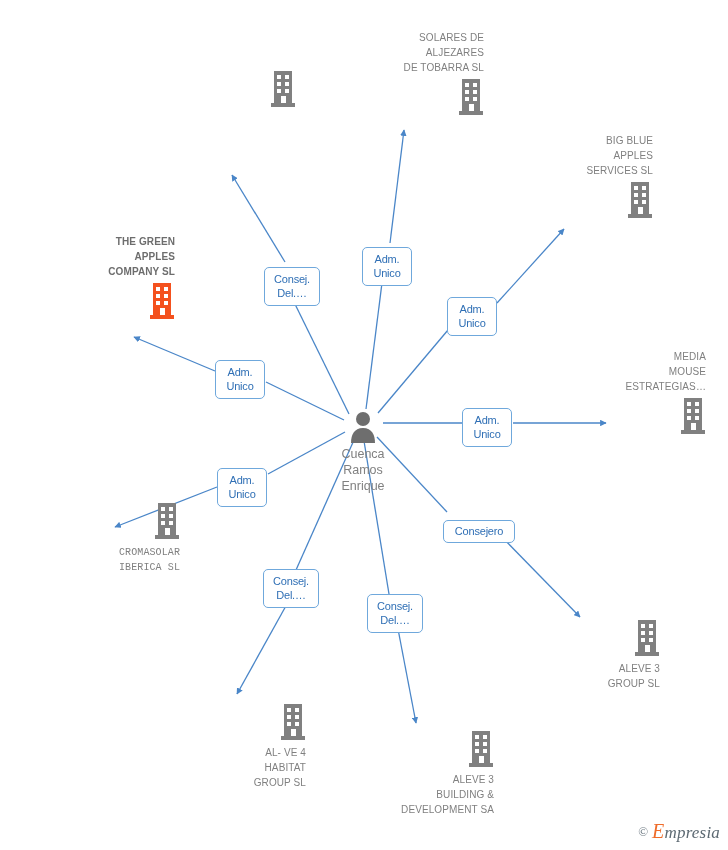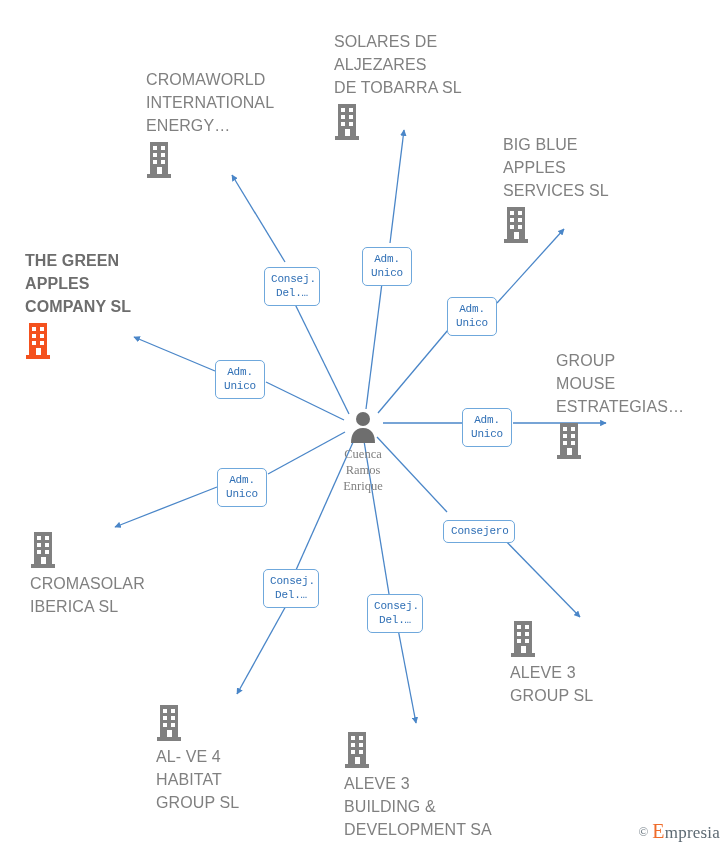--- a/index.html
+++ b/index.html
@@ -21,24 +21,24 @@
     left: 0;
     top: 0;
     width: 728px;
     height: 850px;
   }
   
   .node {
     position: absolute;
     width: 150px;
     margin-left: -75px;
-    text-align: left;
+    text-align: right;
     color: #808080;
-    font-size: 16px;
-    line-height: 23px;
+    font-size: 10px;
+    line-height: 15px;
     letter-spacing: 0.1px;
   }
   .node .label {
     display: block;
     white-space: pre-line;
   }
   .node.highlight .label {
     color: #6d6d6d;
     font-weight: bold;
   }
@@ -56,36 +56,36 @@
   .person {
     position: absolute;
     width: 140px;
     margin-left: -70px;
     text-align: center;
     color: #808080;
     font-size: 12.5px;
     line-height: 16px;
   }
   .person .glyph { display: block; height: 36px; line-height: 36px; }
-  .person .label { display: block; white-space: pre-line; font-family: Liberation Serif, serif; }
+  .person .label { display: block; white-space: pre-line; }
 
   
   .edge-label {
     position: absolute;
     box-sizing: border-box;
     border: 1px solid #6fa8dc;
     border-radius: 5px;
     background: #ffffff;
     color: #2f6fb5;
     font-size: 11px;
     line-height: 14px;
     text-align: center;
     padding: 4px 6px 5px 6px;
     white-space: pre-line;
-    font-family: Liberation Mono, monospace;
+    font-family: Liberation Sans, sans-serif;
     letter-spacing: -0.2px;
   }
   .edge-label.one-line { padding: 3px 7px 4px 7px; }
 
   
   .watermark {
     position: absolute;
     right: 8px;
     bottom: 7px;
     display: flex;
@@ -93,20 +93,21 @@
     gap: 4px;
     font-size: 16px;
   }
   .watermark .copy {
     color: #6f7b84;
     font-size: 13px;
     font-family: "Liberation Serif", serif;
   }
   .watermark .brand {
     font-family: "Liberation Serif", serif;
+    font-style: italic;
     font-size: 17px;
     color: #5d6a73;
     letter-spacing: 0.2px;
   }
   .watermark .brand .cap {
     color: #ef6c2a;
     font-size: 20px;
   }
 </style>
 </head>
@@ -162,23 +163,20 @@
       <rect x="7" y="12" width="4" height="4" fill="#fff"></rect>
       <rect x="15" y="12" width="4" height="4" fill="#fff"></rect>
       <rect x="7" y="19" width="4" height="4" fill="#fff"></rect>
       <rect x="15" y="19" width="4" height="4" fill="#fff"></rect>
       <rect x="11" y="26" width="5" height="7" fill="#fff"></rect>
     </svg>
   </span>
 </div>
 
 <div class="node label-above" style="left:221px; top:68px;">
-  <span class="label">CROMAWORLD
-INTERNATIONAL
-ENERGY…</span>
   <span class="glyph">
     <svg width="26" height="38" viewBox="0 0 26 38" xmlns="http://www.w3.org/2000/svg">
       <rect x="4" y="1" width="18" height="32" fill="#808080"></rect>
       <rect x="1" y="33" width="24" height="4" fill="#808080"></rect>
       <rect x="7" y="5" width="4" height="4" fill="#fff"></rect>
         <rect x="15" y="5" width="4" height="4" fill="#fff"></rect>
       <rect x="7" y="12" width="4" height="4" fill="#fff"></rect>
         <rect x="15" y="12" width="4" height="4" fill="#fff"></rect>
       <rect x="7" y="19" width="4" height="4" fill="#fff"></rect>
         <rect x="15" y="19" width="4" height="4" fill="#fff"></rect>
@@ -199,59 +197,59 @@
         <rect x="15" y="5" width="4" height="4" fill="#fff"></rect>
       <rect x="7" y="12" width="4" height="4" fill="#fff"></rect>
         <rect x="15" y="12" width="4" height="4" fill="#fff"></rect>
       <rect x="7" y="19" width="4" height="4" fill="#fff"></rect>
         <rect x="15" y="19" width="4" height="4" fill="#fff"></rect>
       <rect x="11" y="26" width="5" height="7" fill="#fff"></rect>
     </svg>
   </span>
 </div>
 
-<div class="node label-above highlight" style="left:100px; top:249px;">
+<div class="node label-above highlight" style="left:100px; top:234px;">
   <span class="label">THE GREEN
 APPLES
 COMPANY SL</span>
   <span class="glyph">
     <svg width="26" height="38" viewBox="0 0 26 38" xmlns="http://www.w3.org/2000/svg">
       <rect x="4" y="1" width="18" height="32" fill="#f4511e"></rect>
       <rect x="1" y="33" width="24" height="4" fill="#f4511e"></rect>
       <rect x="7" y="5" width="4" height="4" fill="#fff"></rect>
         <rect x="15" y="5" width="4" height="4" fill="#fff"></rect>
       <rect x="7" y="12" width="4" height="4" fill="#fff"></rect>
         <rect x="15" y="12" width="4" height="4" fill="#fff"></rect>
       <rect x="7" y="19" width="4" height="4" fill="#fff"></rect>
         <rect x="15" y="19" width="4" height="4" fill="#fff"></rect>
       <rect x="11" y="26" width="5" height="7" fill="#fff"></rect>
     </svg>
   </span>
 </div>
 
 <div class="node label-above" style="left:631px; top:349px;">
-  <span class="label">GROUP
+  <span class="label">MEDIA
 MOUSE
 ESTRATEGIAS…</span>
   <span class="glyph">
     <svg width="26" height="38" viewBox="0 0 26 38" xmlns="http://www.w3.org/2000/svg">
       <rect x="4" y="1" width="18" height="32" fill="#808080"></rect>
       <rect x="1" y="33" width="24" height="4" fill="#808080"></rect>
       <rect x="7" y="5" width="4" height="4" fill="#fff"></rect>
         <rect x="15" y="5" width="4" height="4" fill="#fff"></rect>
       <rect x="7" y="12" width="4" height="4" fill="#fff"></rect>
         <rect x="15" y="12" width="4" height="4" fill="#fff"></rect>
       <rect x="7" y="19" width="4" height="4" fill="#fff"></rect>
         <rect x="15" y="19" width="4" height="4" fill="#fff"></rect>
       <rect x="11" y="26" width="5" height="7" fill="#fff"></rect>
     </svg>
   </span>
 </div>
 
-<div class="node label-below" style="left:105px; top:528px;">
+<div class="node label-below" style="left:105px; top:501px;font-family:Liberation Mono, monospace;">
   <span class="glyph">
     <svg width="26" height="38" viewBox="0 0 26 38" xmlns="http://www.w3.org/2000/svg">
       <rect x="4" y="1" width="18" height="32" fill="#808080"></rect>
       <rect x="1" y="33" width="24" height="4" fill="#808080"></rect>
       <rect x="7" y="5" width="4" height="4" fill="#fff"></rect>
         <rect x="15" y="5" width="4" height="4" fill="#fff"></rect>
       <rect x="7" y="12" width="4" height="4" fill="#fff"></rect>
         <rect x="15" y="12" width="4" height="4" fill="#fff"></rect>
       <rect x="7" y="19" width="4" height="4" fill="#fff"></rect>
         <rect x="15" y="19" width="4" height="4" fill="#fff"></rect>

